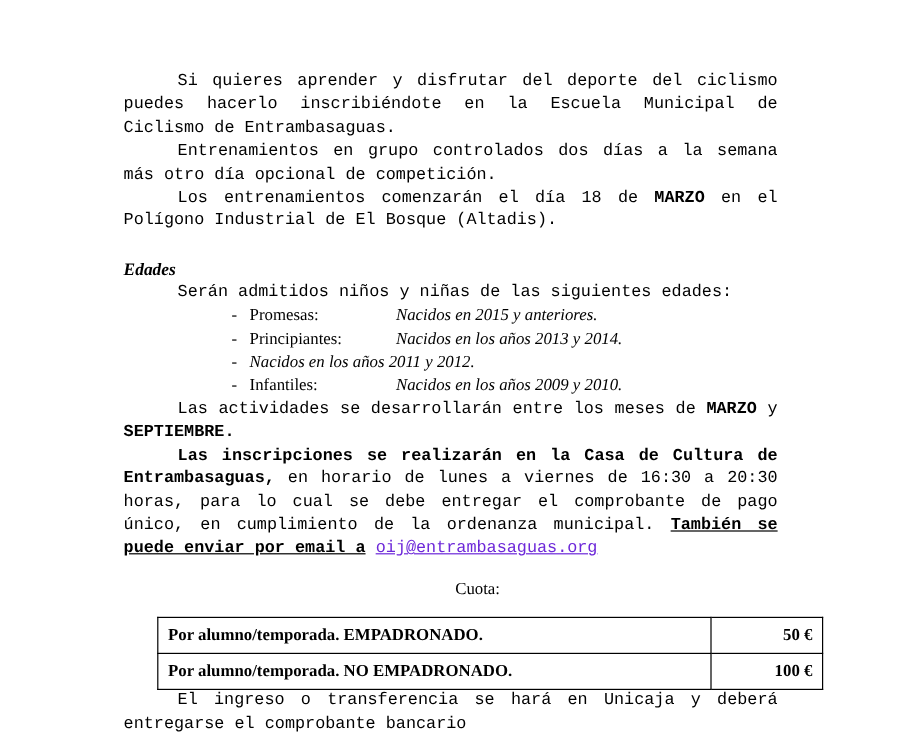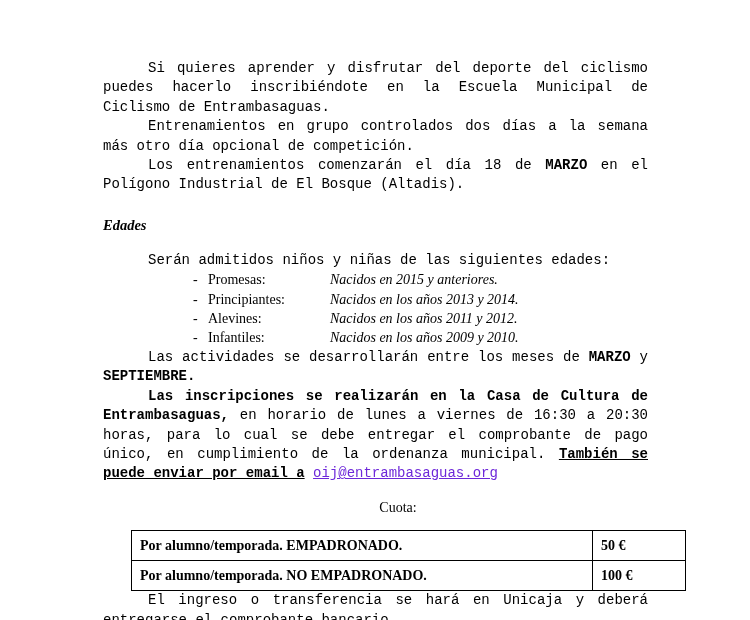--- a/index.html
+++ b/index.html
@@ -28,21 +28,21 @@
     text-align: justify;
     text-indent: 45px;
     font-family: Liberation Mono, monospace;
   }
   .bold { font-weight: bold; }
   .bold-underline {
     font-weight: bold;
     text-decoration: underline;
   }
   h2.sub-heading {
-    margin: 20px 0 16px 0;
+    margin: 20px 0 0 0;
     font-size: 14.5px;
     font-weight: bold;
     font-style: italic;
     line-height: 20px;
   }
   h1.section-heading {
     margin: 26px 0 2px 0;
     font-size: 17.5px;
     font-weight: bold;
     font-style: italic;
@@ -75,21 +75,21 @@
     height: 29px;
     font-size: 14px;
     padding: 0 8px;
     vertical-align: middle;
     font-weight: bold;
   }
   td.fee-concept { width: 444px; }
   td.fee-price {
     width: 76px;
     font-weight: bold;
-    text-align: left;
+    text-align: right;
     padding: 0 2px;
   }
   .clipped-par {
     margin-top: 9px;
   }
   a.email-link {
     color: #6d28d9;
     text-decoration: underline;
     cursor: pointer;
   }
@@ -115,21 +115,20 @@
       <span class="age-label">Promesas:</span>
       <span class="age-desc">Nacidos en 2015 y anteriores.</span>
     </div>
     <div class="age-item">
       <span class="age-dash">-</span>
       <span class="age-label">Principiantes:</span>
       <span class="age-desc">Nacidos en los años 2013 y 2014.</span>
     </div>
     <div class="age-item">
       <span class="age-dash">-</span>
-      <span class="age-label">Alevines:</span>
       <span class="age-desc">Nacidos en los años 2011 y 2012.</span>
     </div>
     <div class="age-item">
       <span class="age-dash">-</span>
       <span class="age-label">Infantiles:</span>
       <span class="age-desc">Nacidos en los años 2009 y 2010.</span>
     </div>
   </div>
 
 

